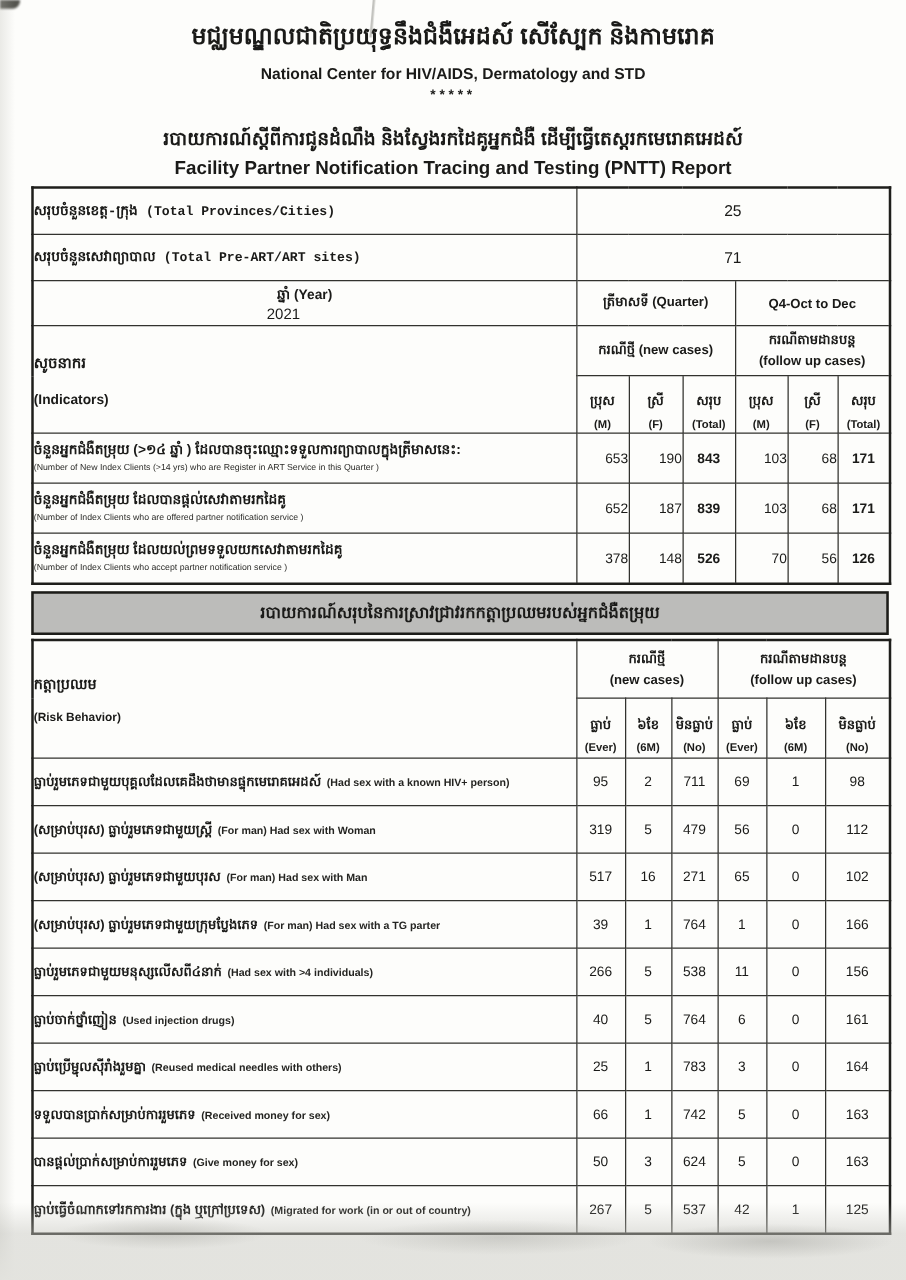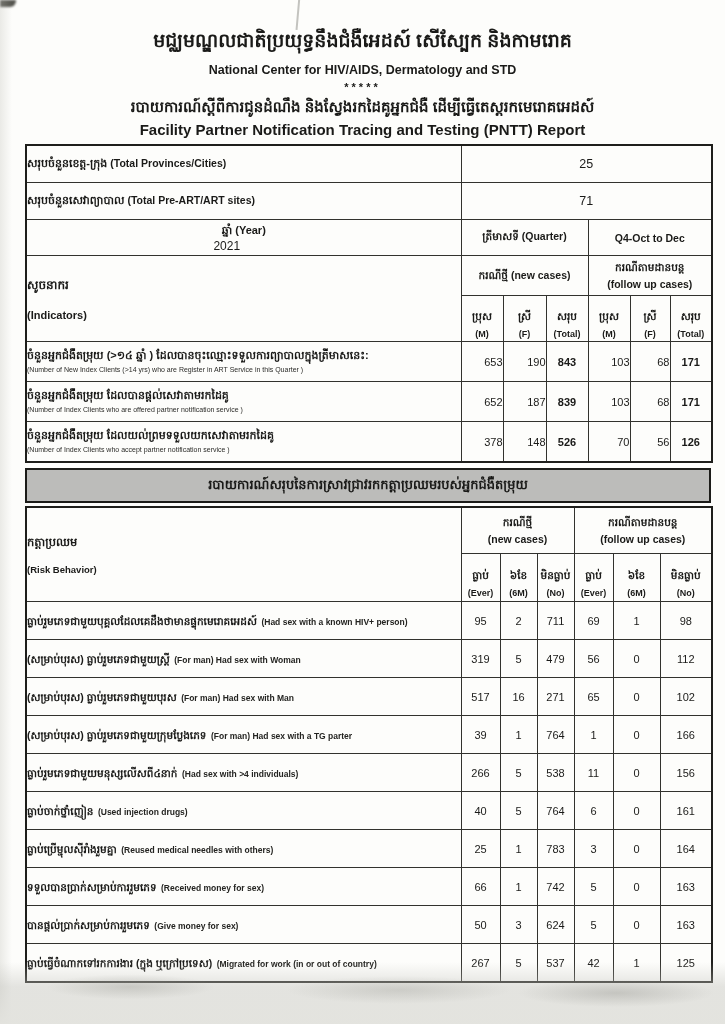--- a/index.html
+++ b/index.html
@@ -3,51 +3,51 @@
 <meta charset="utf-8">
 <style>
   html,body{margin:0;padding:0;}
   body{
     width:725px;height:1024px;overflow:hidden;
     background:#fdfdfb;
     font-family:"Liberation Sans", sans-serif;
     color:#1a1a18;
     position:relative;
   }
-  .page{position:relative;width:725px;height:1024px;overflow:hidden;padding-top:23px;box-sizing:border-box;}
+  .page{position:relative;width:725px;height:1024px;overflow:hidden;padding-top:12px;box-sizing:border-box;}
 
   
   .smudge-topleft{position:absolute;left:0;top:0;width:16px;height:7px;background:#55554f;filter:blur(1px);border-radius:0 0 6px 0;}
   .crease-top{position:absolute;left:297px;top:-4px;width:2px;height:34px;background:rgba(125,125,118,.45);transform:rotate(5deg);filter:blur(.6px);}
   .scan-left{position:absolute;left:0;top:0;bottom:0;width:12px;background:linear-gradient(90deg,rgba(190,190,183,.30),rgba(255,255,255,0));pointer-events:none;}
   .scan-bottom{position:absolute;left:0;right:0;bottom:0;height:62px;pointer-events:none;
     background:
       radial-gradient(120px 18px at 18% 40%, rgba(150,150,143,.35), rgba(0,0,0,0) 70%),
       radial-gradient(160px 20px at 55% 45%, rgba(150,150,143,.30), rgba(0,0,0,0) 70%),
       radial-gradient(140px 20px at 85% 50%, rgba(140,140,134,.35), rgba(0,0,0,0) 70%),
       linear-gradient(180deg, rgba(255,255,255,0) 0%, rgba(196,196,190,.45) 40%, rgba(226,226,221,.95) 100%);
   }
 
   
   .title-km{margin:4px 0 0;text-align:center;font-size:19px;line-height:28px;font-weight:bold;white-space:nowrap;}
   .title-en{margin-top:8px;text-align:center;font-size:12.5px;font-weight:bold;}
   .stars{margin-top:4px;text-align:center;font-size:11px;font-weight:bold;letter-spacing:3px;}
-  .subtitle-km{margin-top:2px;text-align:center;font-size:15px;line-height:23px;font-weight:bold;white-space:nowrap;}
+  .subtitle-km{margin-top:18px;text-align:center;font-size:15px;line-height:23px;font-weight:bold;white-space:nowrap;}
   .subtitle-en{margin-top:3px;text-align:center;font-size:15px;font-weight:bold;}
 
   
   table.t{border-collapse:collapse;table-layout:fixed;margin-left:25px;width:686px;border:2.5px solid #1e1e1b;}
   table.t td{border:1.5px solid #32322e;vertical-align:middle;overflow:hidden;padding:0;}
 
   .r-a td{height:36px;} .r-b td{height:35px;}
   .r-grp td{height:39px;} .r-sub td{height:36px;}
   .r-ind td{height:39px;}
   .r-rgrp td{height:45px;} .r-rsub td{height:47px;}
 
-  td.lbl-top{padding-left:9px;font-size:11px;font-weight:bold;}
+  td.lbl-top{padding-left:9px;font-size:11px;font-weight:bold;font-family:Liberation Mono, monospace;}
   td.lbl-top .en{font-size:10.5px;}
   td.bigval{text-align:center;padding-right:130px;font-size:12.5px;}
   td.yearcell{padding-left:9px;font-size:11px;font-weight:bold;}
   .year-flex{display:flex;align-items:center;flex-direction:column;}
   .year-flex .yv{flex:1;text-align:center;padding-right:34px;font-size:12px;font-weight:normal;}
   td.qlbl,td.qval{text-align:center;font-size:10.5px;font-weight:bold;}
   td.qval{font-size:10.5px;}
 
   td.colhead{text-align:left;margin-top:16px;}
   .hk{font-size:12px;font-weight:bold;margin-bottom:14px;}

